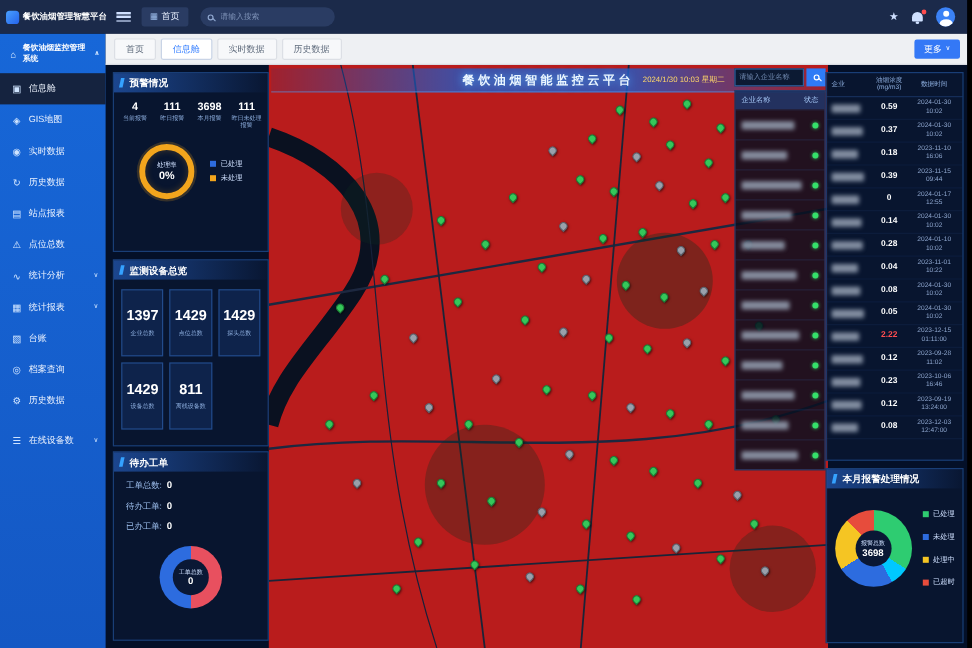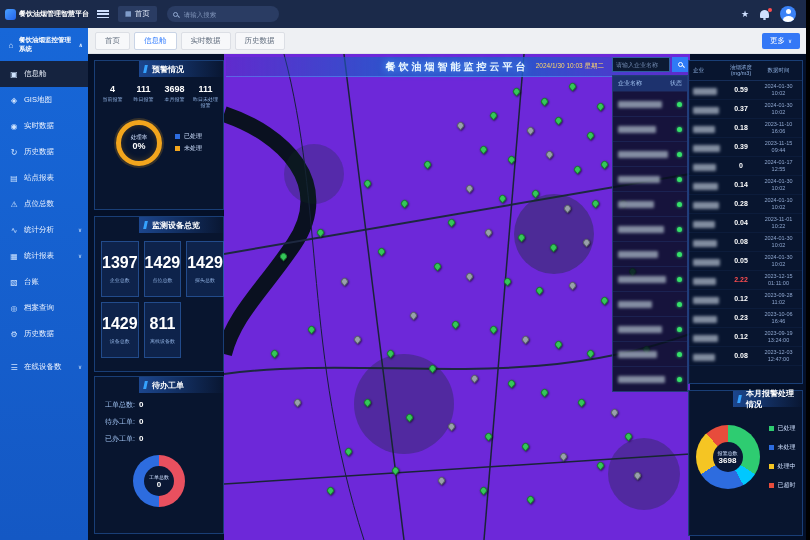--- a/index.html
+++ b/index.html
@@ -57,21 +57,21 @@
     padding:3px 9px;border-radius:2px;cursor:pointer;white-space:nowrap;}
   .tab.active{background:#fff;color:#2f7bff;border-color:#c9d4e6;}
   .more-btn{margin-left:auto;margin-right:6px;background:#3478f6;color:#fff;font-size:7.5px;
     padding:3px 8px;border-radius:2px;display:flex;gap:3px;align-items:center;cursor:pointer;}
   .more-chev{font-size:5.5px;}
 
   
   .main{position:absolute;left:88px;top:54px;right:0;bottom:0;background:#041028;overflow:hidden;}
   .panel{position:absolute;background:rgba(9,22,48,.93);border:1px solid rgba(42,104,190,.5);z-index:5;}
   .p-title{height:16px;display:flex;align-items:center;font-size:8px;font-weight:bold;color:#fff;
-    padding:0 4px 0 13px;background:linear-gradient(90deg,rgba(44,110,220,.55),rgba(20,50,110,.05));position:relative;margin-left:44px;}
+    padding:0 4px 0 13px;background:linear-gradient(90deg,rgba(44,110,220,.55),rgba(20,50,110,.05));position:relative;}
   .p-title::before{content:"";position:absolute;left:5px;top:4px;width:3px;height:8px;
     background:#35a2ff;transform:skewX(-12deg);}
 
   
   #alarm-panel{left:6px;top:6px;width:130px;height:150px;}
   .alarm-stats{display:grid;grid-template-columns:repeat(4,1fr);padding:7px 2px 2px;}
   .stat-v{font-size:9px;font-weight:bold;color:#fff;text-align:center;}
   .stat-l{font-size:5px;color:#8fb0e0;text-align:center;margin-top:2px;line-height:1.25;padding:0 1px;}
   .alarm-bottom{display:flex;align-items:center;justify-content:center;gap:13px;margin-top:9px;}
   .gauge{width:46px;height:46px;border-radius:50%;border:5px solid #f2a51d;
@@ -81,37 +81,37 @@
   .gauge-v{font-size:9px;font-weight:bold;color:#fff;}
   .lg-row{display:flex;align-items:center;gap:4px;margin:3px 0;}
   .lg-sq{width:5px;height:5px;display:inline-block;flex:0 0 5px;}
   .lg-t{font-size:6px;color:#cfe0ff;white-space:nowrap;}
 
   
   #device-panel{left:6px;top:162px;width:130px;height:156px;}
   .dev-grid{display:grid;grid-template-columns:repeat(3,1fr);gap:5px;padding:8px 6px;}
   .dev-cell{background:rgba(26,62,130,.35);border:1px solid rgba(64,136,235,.4);height:56px;
     display:flex;flex-direction:column;align-items:center;justify-content:center;gap:3px;}
-  .dev-cell .stat-v{font-size:16px;}
+  .dev-cell .stat-v{font-size:12px;}
 
   
   #wo-panel{left:6px;top:322px;width:130px;height:158px;}
   .wo-line{display:flex;align-items:baseline;gap:4px;padding:7px 10px 0;font-size:7px;color:#9fc0ef;}
   .wo-val{font-size:8px;font-weight:bold;color:#fff;}
   .wo-donut-wrap{display:flex;justify-content:center;margin-top:11px;}
   .donut{position:relative;border-radius:50%;}
   .donut::after{content:"";position:absolute;border-radius:50%;background:#0a1835;}
   #wo-donut{width:52px;height:52px;}
   #wo-donut::after{inset:11px;}
   .donut-c{position:absolute;inset:0;display:flex;flex-direction:column;align-items:center;justify-content:center;z-index:1;}
   .donut-c .dl{font-size:5px;color:#cfe0ff;}
   .donut-c .dv{font-size:8px;font-weight:bold;color:#fff;}
 
   
-  #map{position:absolute;left:136px;top:0;width:466px;height:486px;background:#6d28d9;overflow:hidden;z-index:1;}
+  #map{position:absolute;left:136px;top:0;width:466px;height:486px;background:#b91c1c;overflow:hidden;z-index:1;}
   .map-svg{position:absolute;inset:0;z-index:1;}
   .banner{position:absolute;top:3px;left:2px;right:2px;height:20px;z-index:3;
     background:linear-gradient(90deg,rgba(20,60,140,.15),rgba(32,92,200,.8) 35%,rgba(32,92,200,.8) 65%,rgba(20,60,140,.15));
     display:flex;align-items:center;justify-content:center;border-bottom:1px solid rgba(90,170,255,.45);}
   .banner-t{font-size:10px;font-weight:bold;letter-spacing:3px;color:#eaf6ff;text-shadow:0 0 8px rgba(80,180,255,.9);}
   .banner-d{position:absolute;right:84px;font-size:6.5px;color:#ffd76a;white-space:nowrap;}
   .pins{position:absolute;inset:0;z-index:2;}
   .pin{position:absolute;width:7px;height:7px;border-radius:50% 50% 50% 0;transform:rotate(-45deg);
     box-shadow:0 1px 2px rgba(0,0,0,.6);cursor:pointer;}
   .pin-g{background:#35c75a;border:1px solid #1d7d36;}

